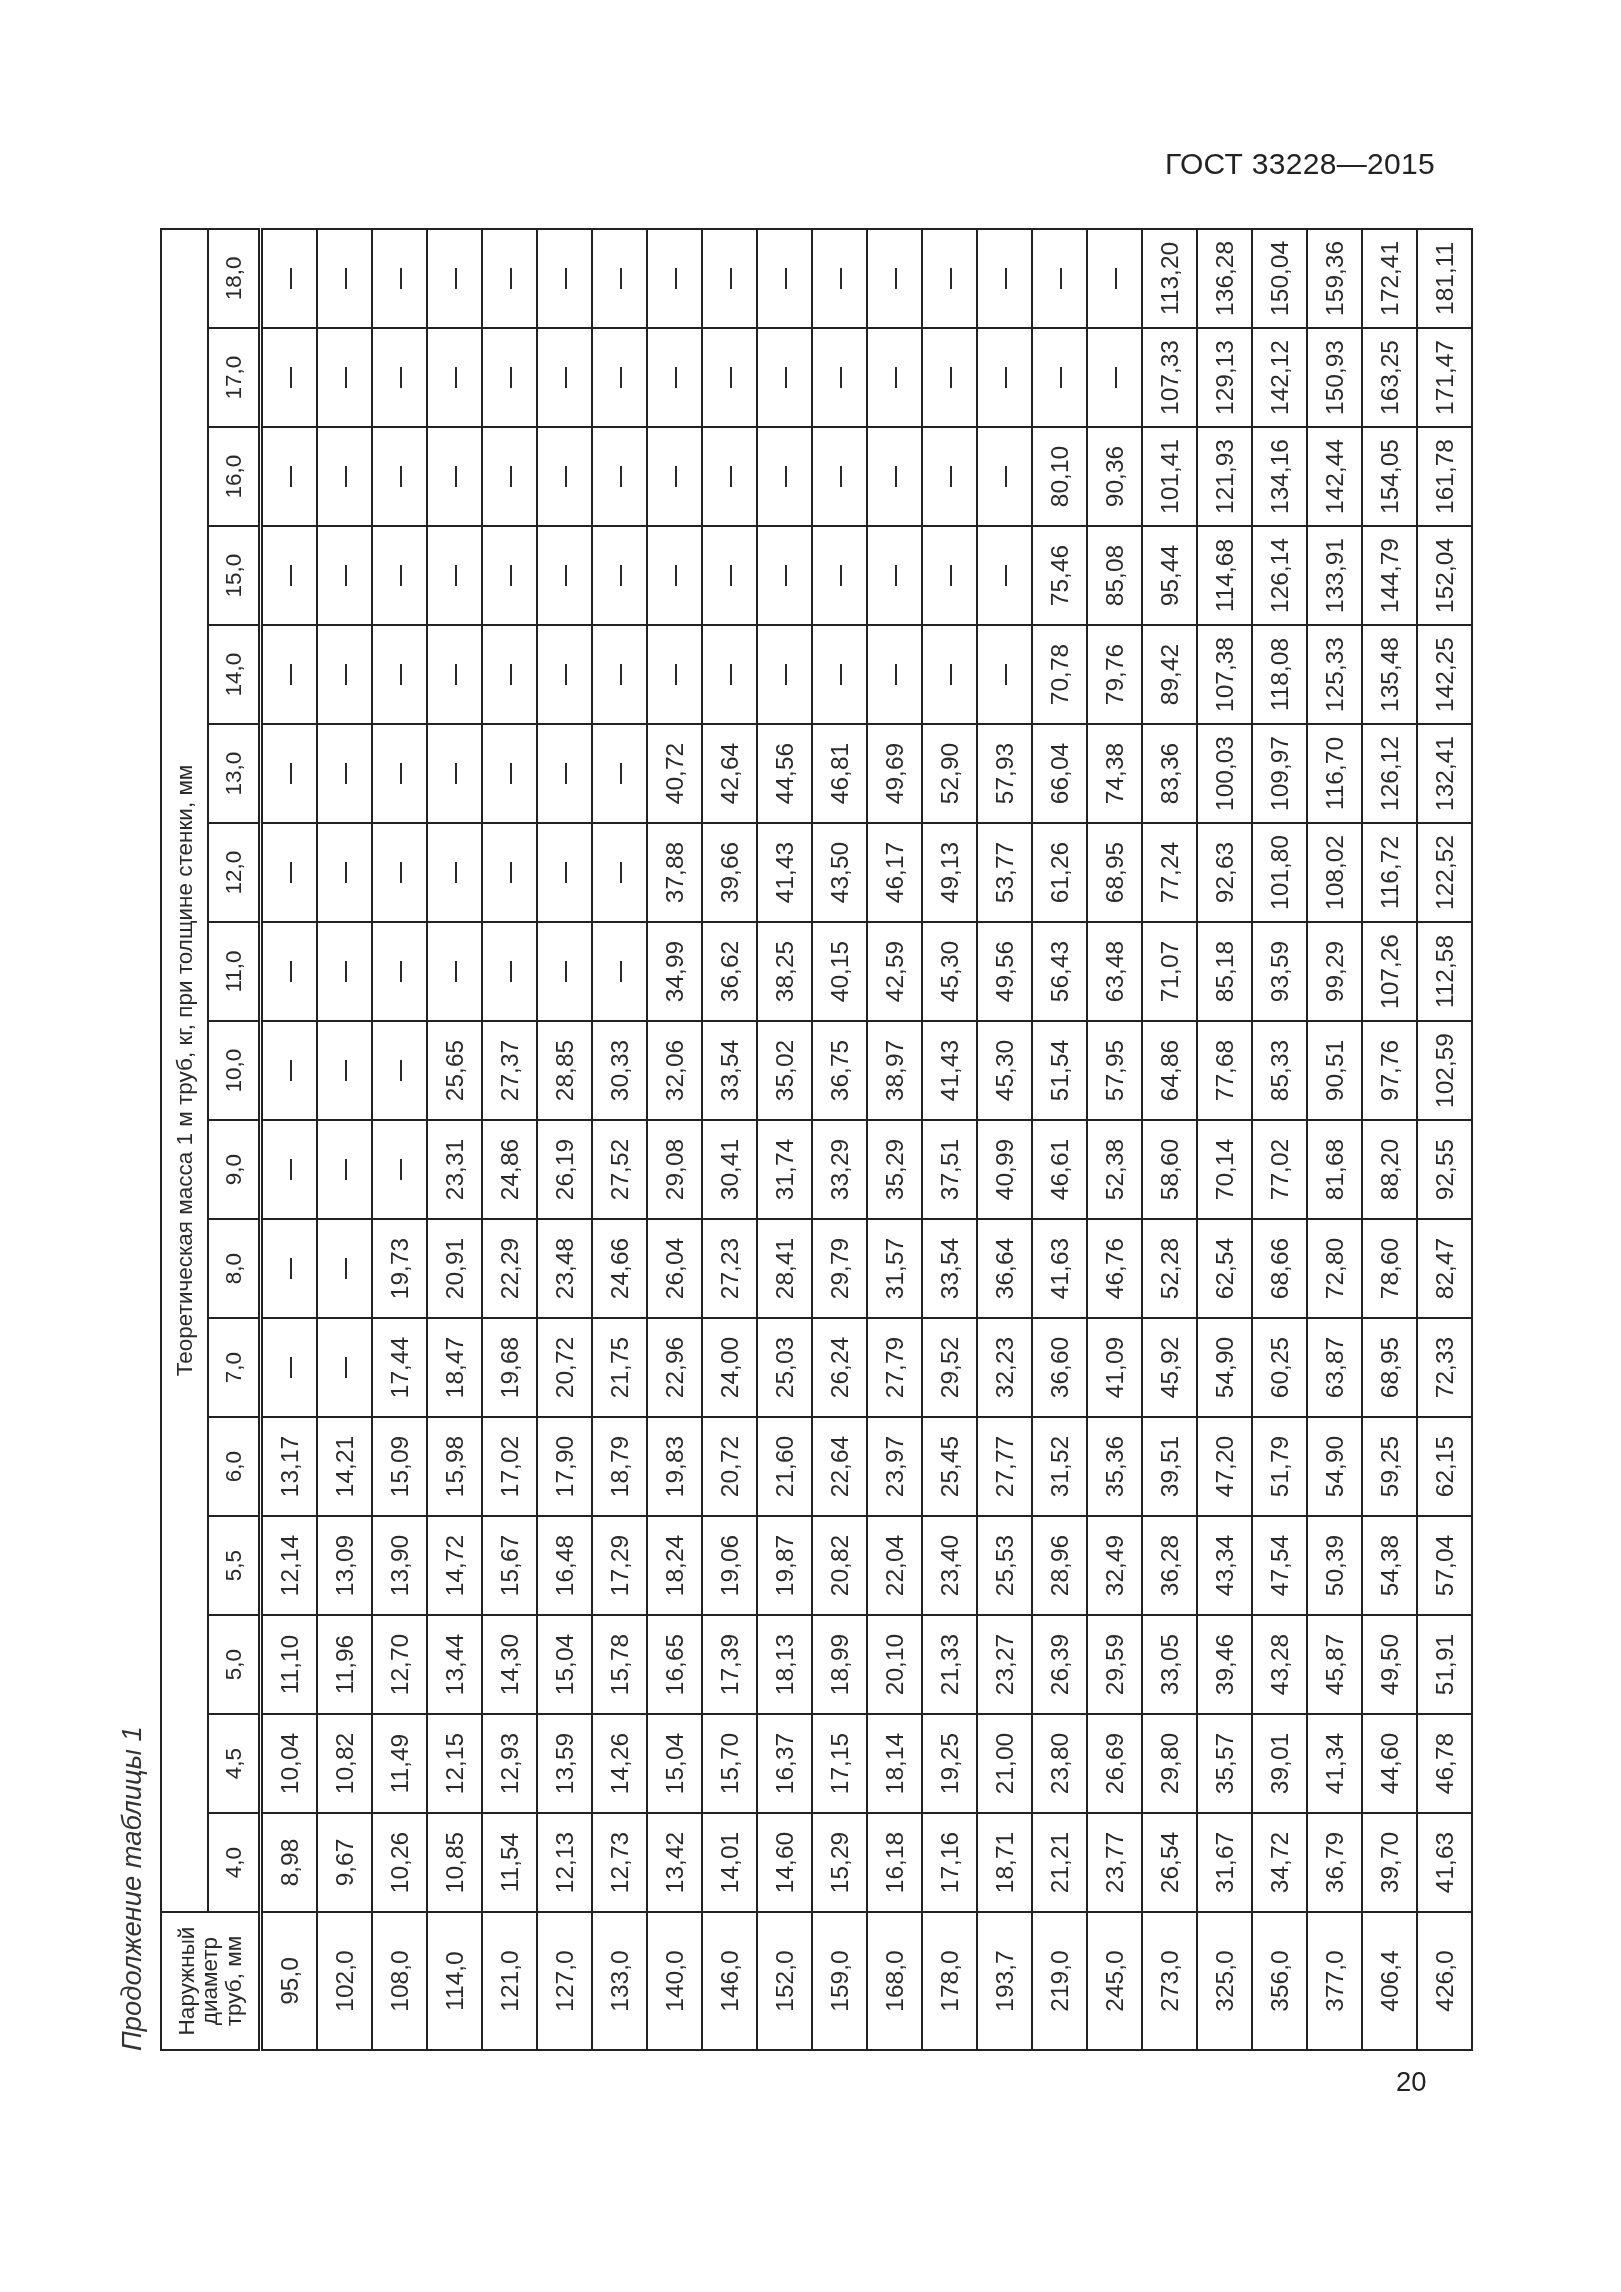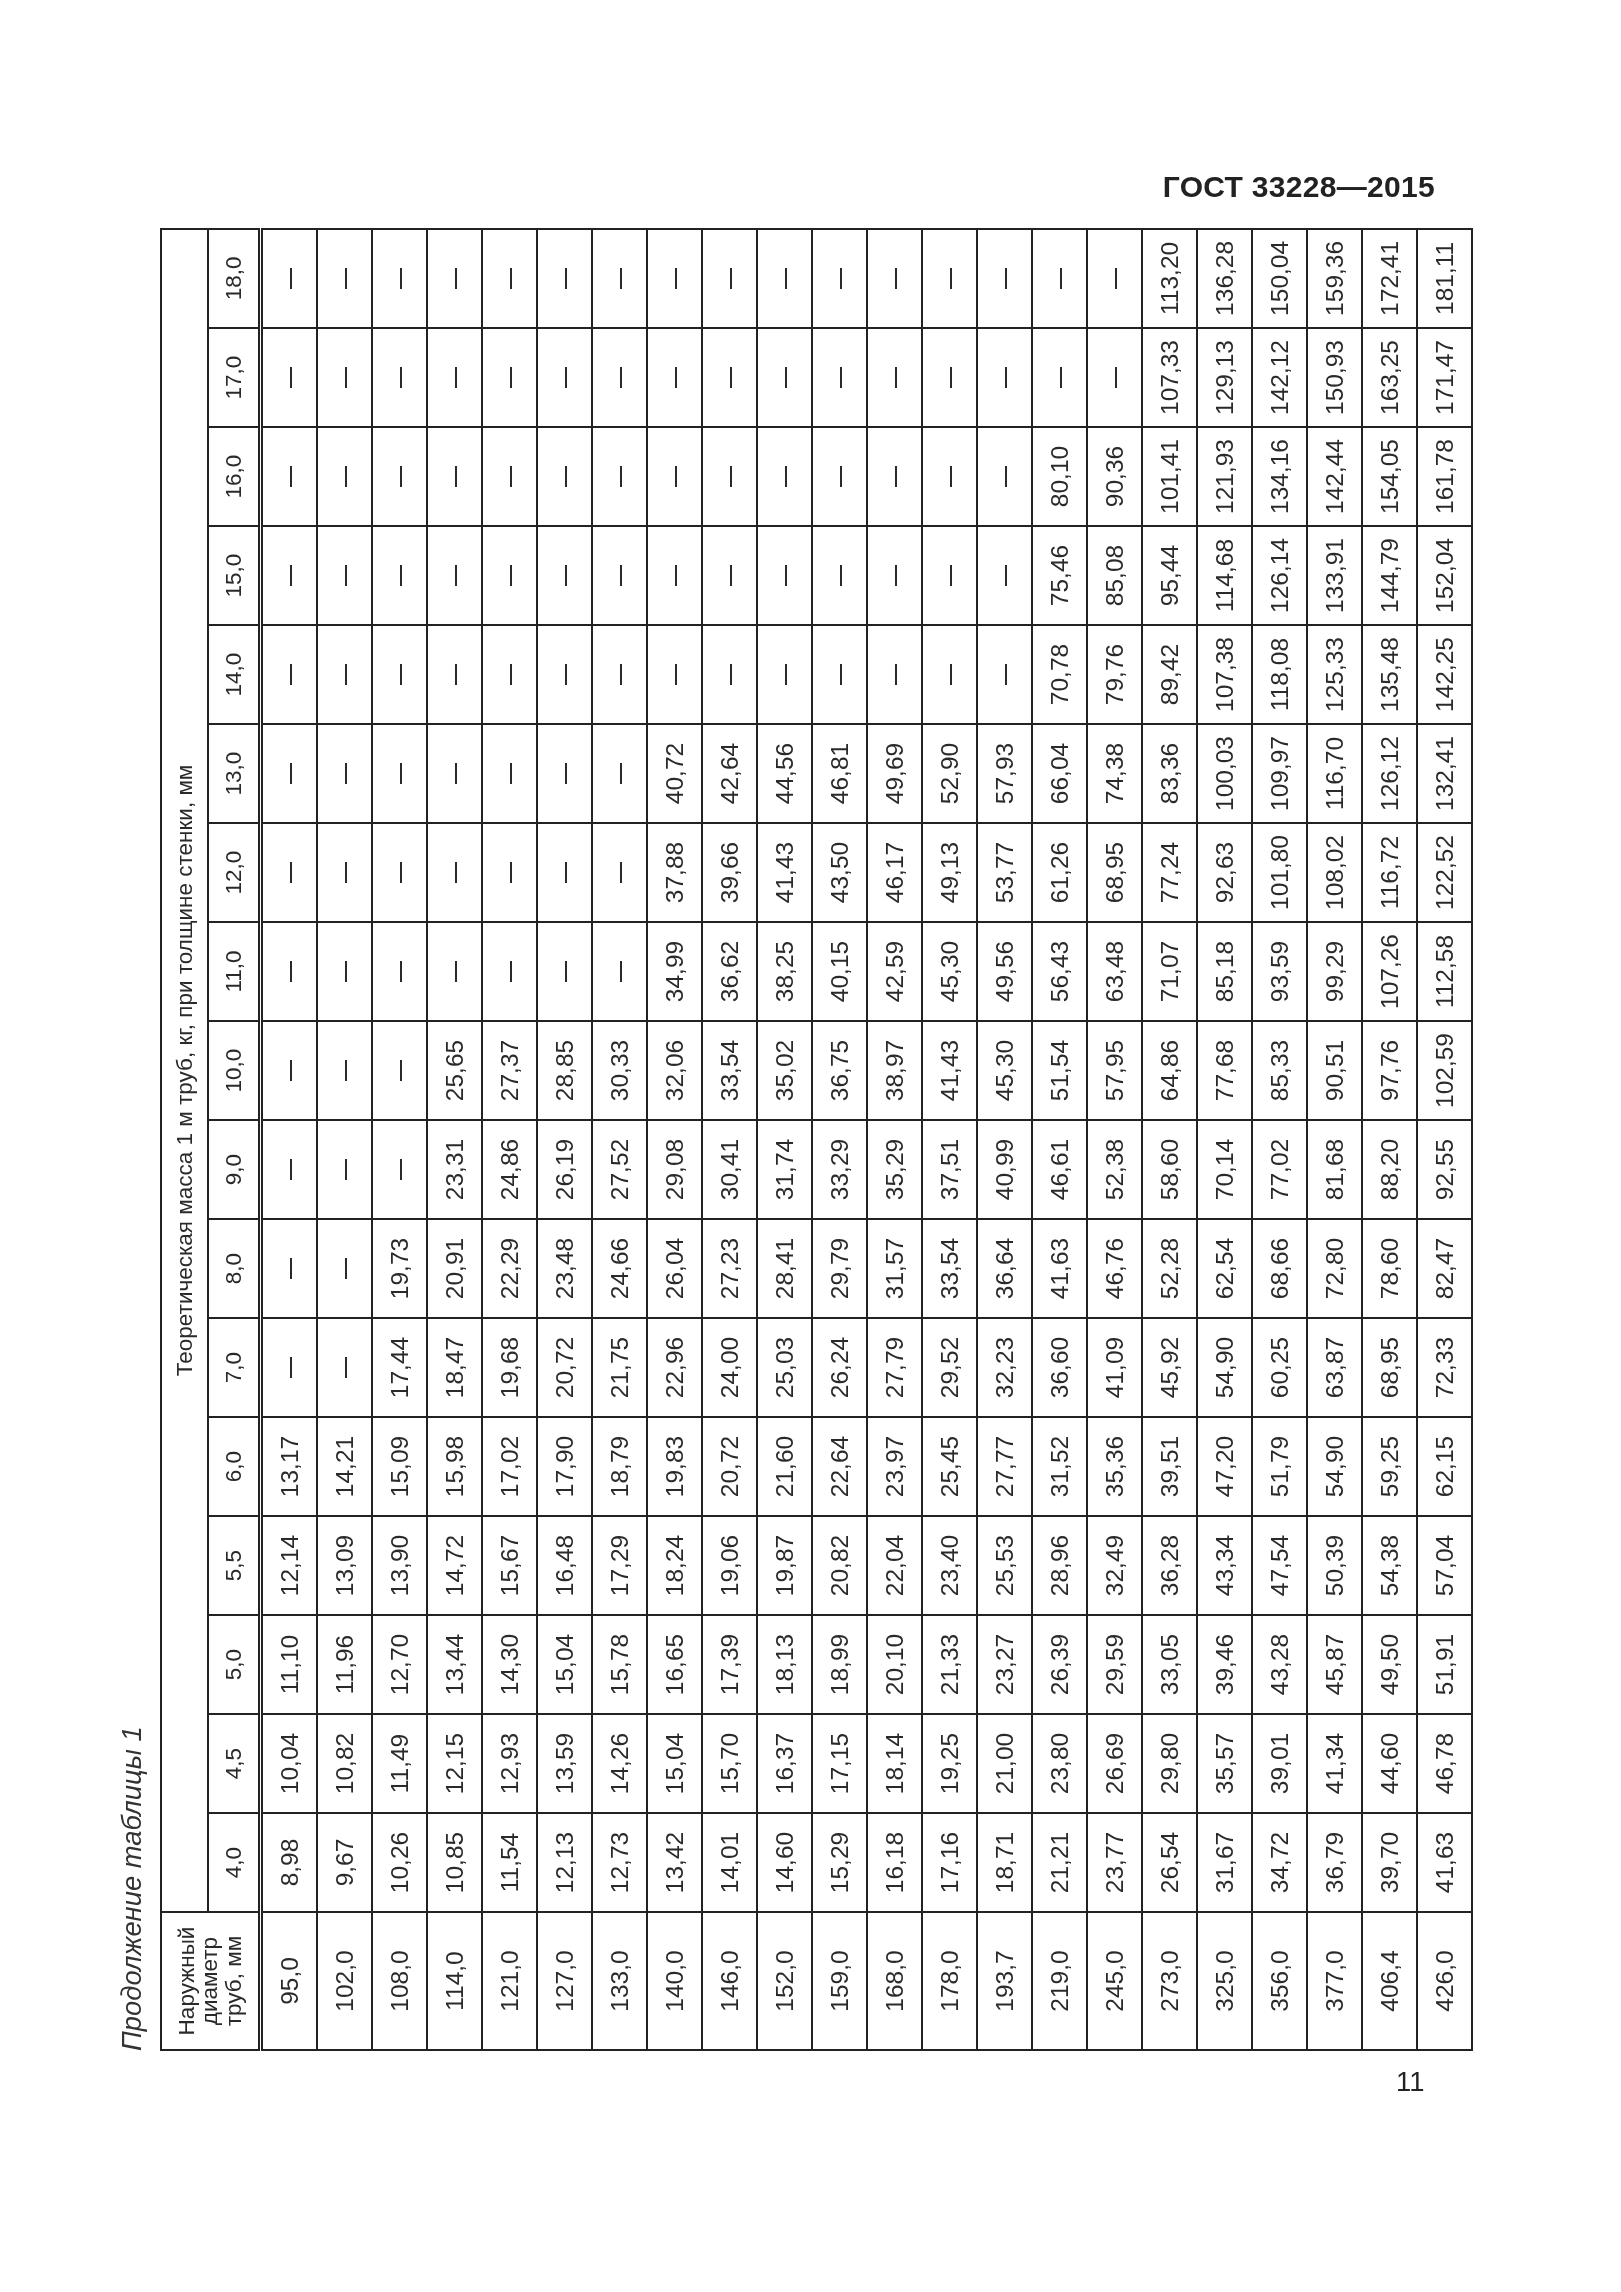--- a/index.html
+++ b/index.html
@@ -3,21 +3,21 @@
 <meta charset="utf-8">
 <style>
   html, body { margin: 0; padding: 0; }
   body {
     width: 1621px; height: 2293px; position: relative; overflow: hidden;
     background: #ffffff; color: #2a2a2a;
     font-family: "Liberation Sans", "DejaVu Sans", sans-serif;
   }
   .doc-code {
     position: absolute; right: 186px; top: 147px;
-    font-size: 30px; font-weight: bold; color: #222; letter-spacing: 0.3px; margin-top: 23px;
+    font-size: 30px; font-weight: normal; color: #222; letter-spacing: 0.3px;
   }
   .page-number {
     position: absolute; left: 1396px; top: 2066px;
     font-size: 27.4px; color: #222;
   }
   .caption {
     position: absolute; left: 116px; top: 2051px;
     transform-origin: 0 0; transform: rotate(-90deg);
     font-size: 27.4px; font-style: italic; color: #333; white-space: nowrap;
     line-height: 31px;
@@ -544,14 +544,14 @@
           <td>142,25</td>
           <td>152,04</td>
           <td>161,78</td>
           <td>171,47</td>
           <td>181,11</td>
         </tr>
       </tbody>
   </table>
 </div>
 
-<div class="page-number">11</div>
+<div class="page-number">20</div>
 
 
 </body></html>

